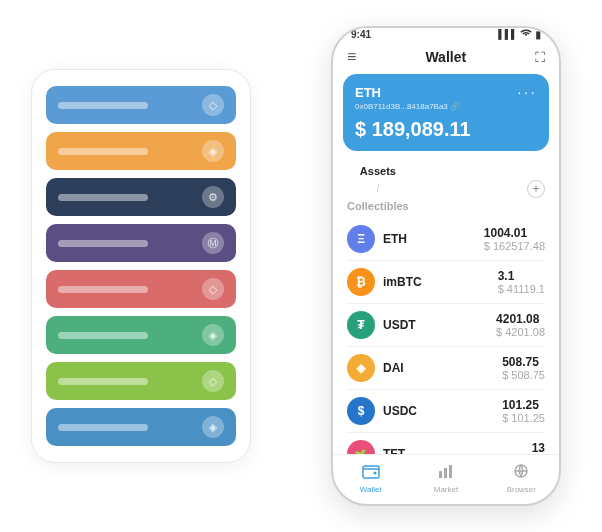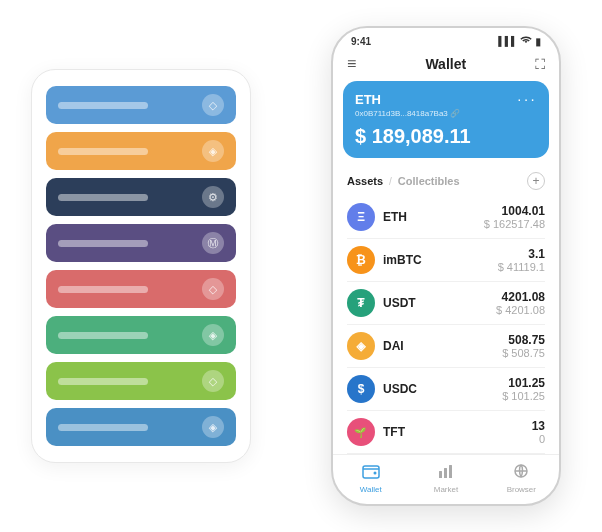--- a/index.html
+++ b/index.html
@@ -95,21 +95,21 @@
       overflow: hidden;
       z-index: 2;
       display: flex;
       flex-direction: column;
     }
 
     .phone-status-bar {
       display: flex;
       justify-content: space-between;
       align-items: center;
-      padding: 7px 18px 4px;
+      padding: 0 18px 4px;
       font-size: 10px;
       color: #333;
       font-weight: 600;
     }
 
     .status-icons {
       display: flex;
       gap: 3px;
       align-items: center;
       font-size: 9px;
@@ -181,20 +181,21 @@
       display: flex;
       justify-content: space-between;
       align-items: center;
       padding: 4px 14px 6px;
     }
 
     .assets-tabs {
       display: flex;
       gap: 6px;
       align-items: center;
+      flex-direction: column;
     }
 
     .assets-tab {
       font-size: 11px;
       color: #222;
       font-weight: 600;
     }
 
     .assets-tab.inactive {
       color: #aaa;
@@ -252,21 +253,21 @@
       flex-shrink: 0;
     }
 
     .asset-name {
       font-size: 12px;
       font-weight: 600;
       color: #222;
     }
 
     .asset-right {
-      text-align: right;
+      text-align: left;
     }
 
     .asset-amount {
       font-size: 12px;
       font-weight: 600;
       color: #222;
     }
 
     .asset-usd {
       font-size: 11px;

